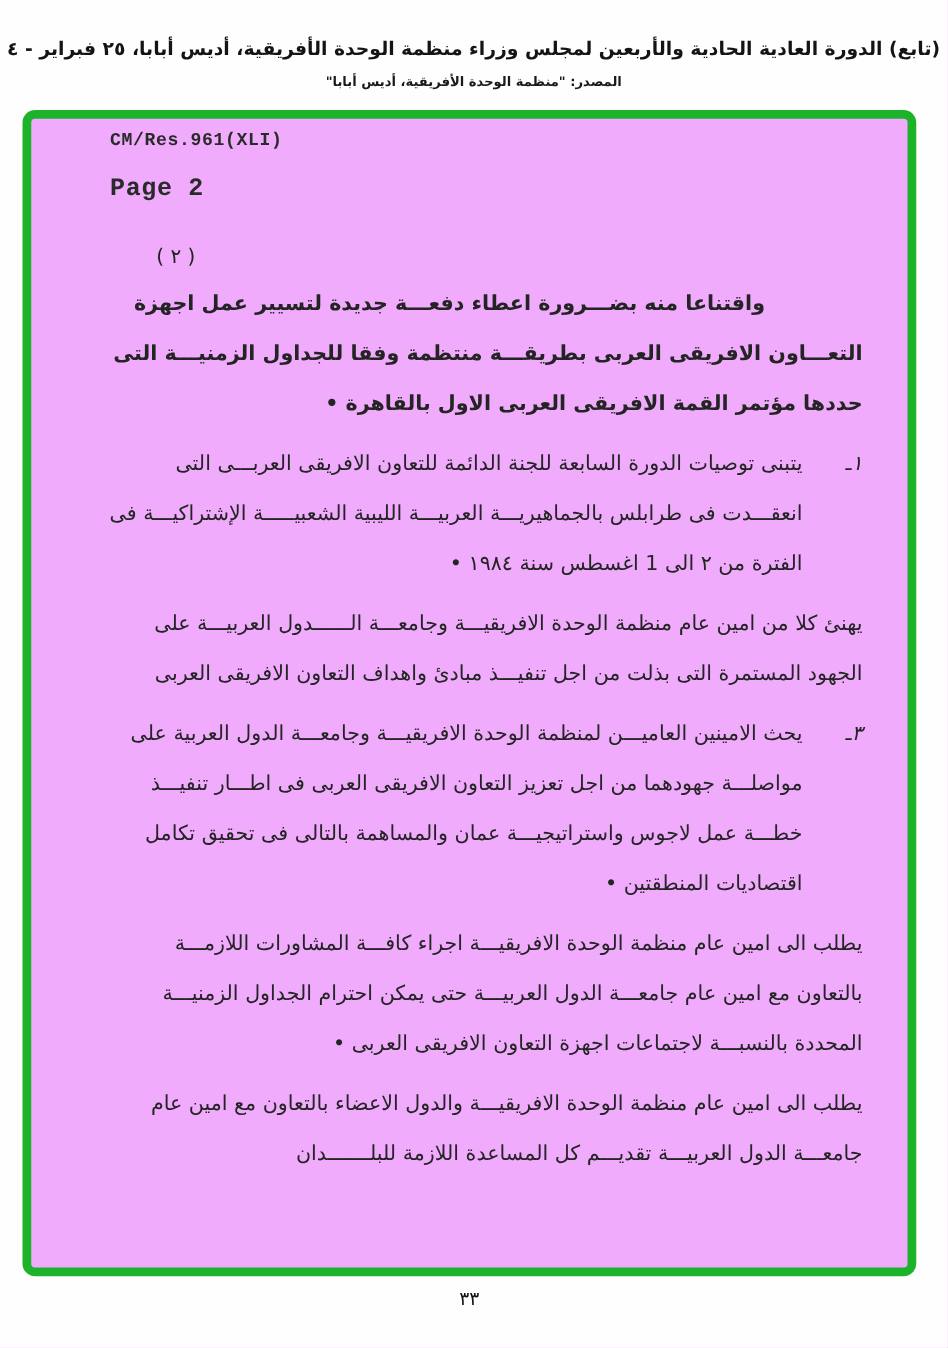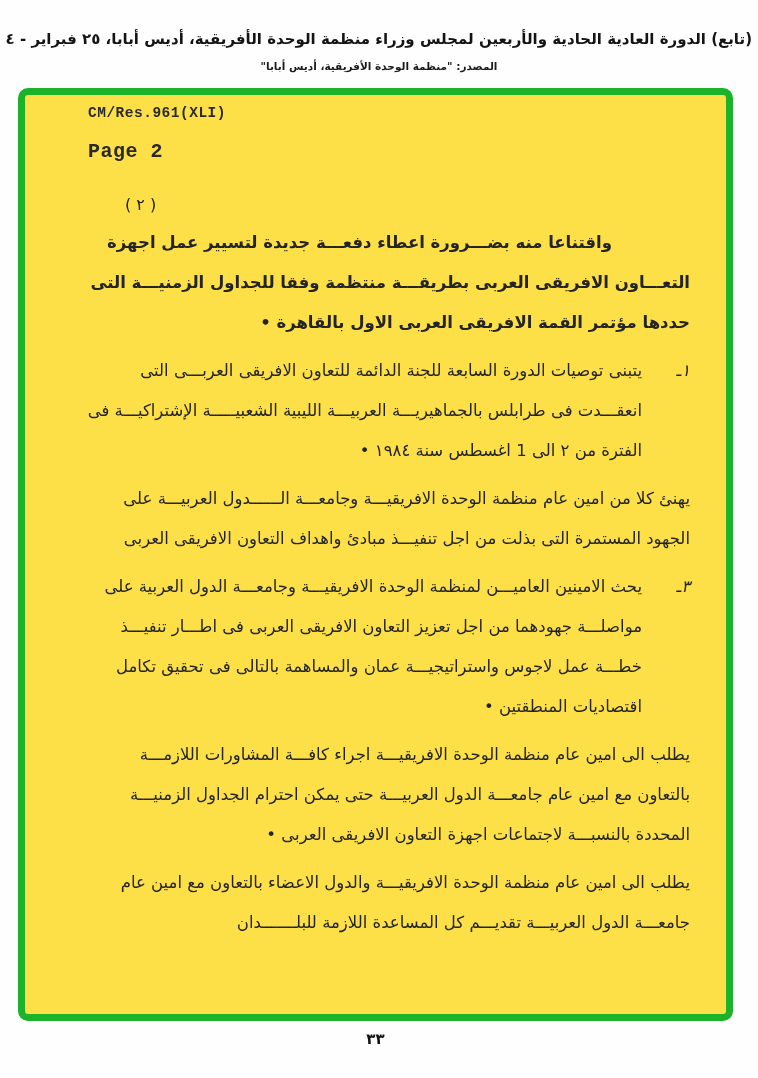--- a/index.html
+++ b/index.html
@@ -44,21 +44,21 @@
   }
   
   .frame {
     position: absolute;
     left: 18px;
     top: 88px;
     width: 701px;
     height: 919px;
     border: 7px solid #1cb32b;
     border-radius: 10px;
-    background: #fde047;
+    background: #f0abfc;
   }
   
   .doc-ref {
     position: absolute;
     left: 63px;
     top: 10px;
     font-family: "Liberation Mono", "DejaVu Sans Mono", monospace;
     font-size: 14.5px;
     font-weight: bold;
     letter-spacing: 0.5px;
@@ -112,21 +112,21 @@
   .item-text {
     flex: 1;
   }
   
   .folio {
     position: absolute;
     top: 1030px;
     left: 18px;
     width: 715px;
     text-align: center;
-    font-weight: bold;
+    font-weight: normal;
     font-size: 15px;
     color: #111;
   }
 </style>
 </head>
 <body>
 
 <div class="page">
 
   <div class="hdr1">(تابع)  الدورة العادية الحادية والأربعين لمجلس وزراء منظمة الوحدة الأفريقية، أديس أبابا، ٢٥ فبراير - ٤ مارس ١٩٨٥</div>

